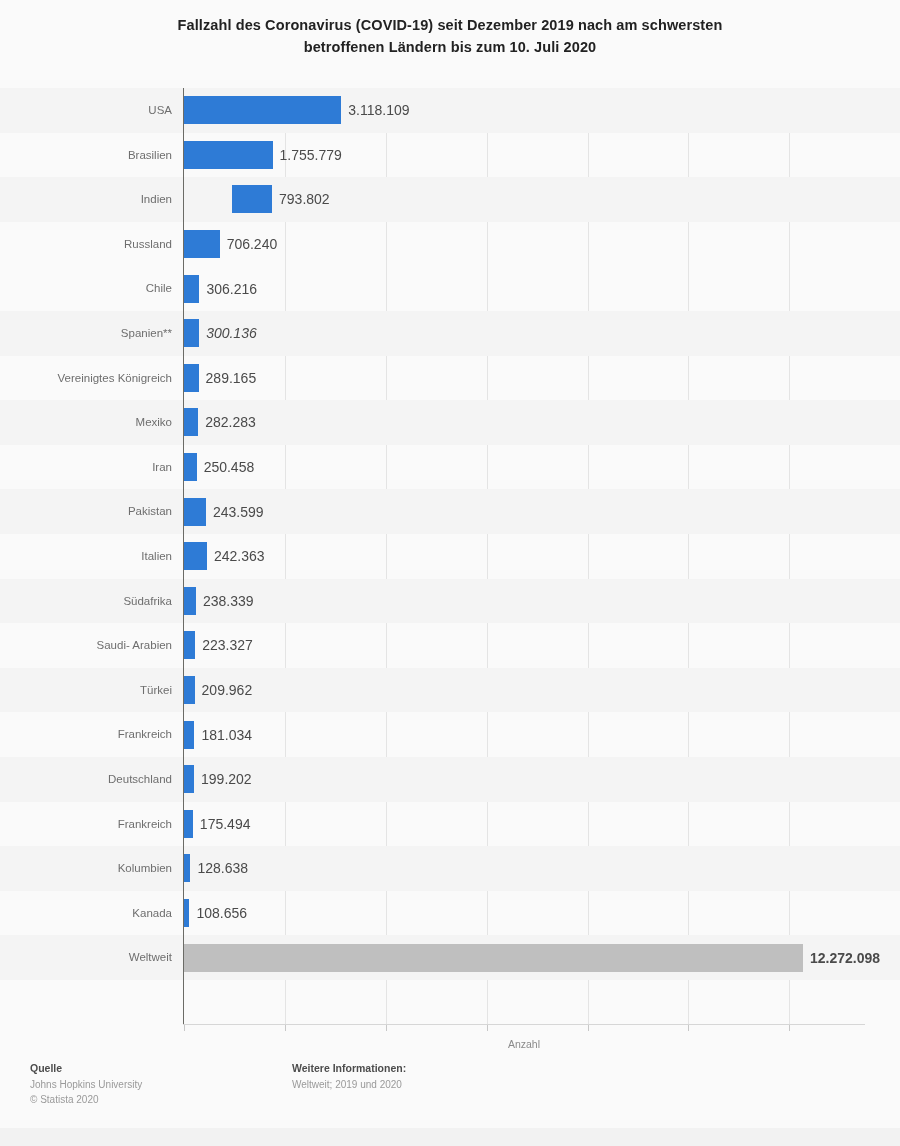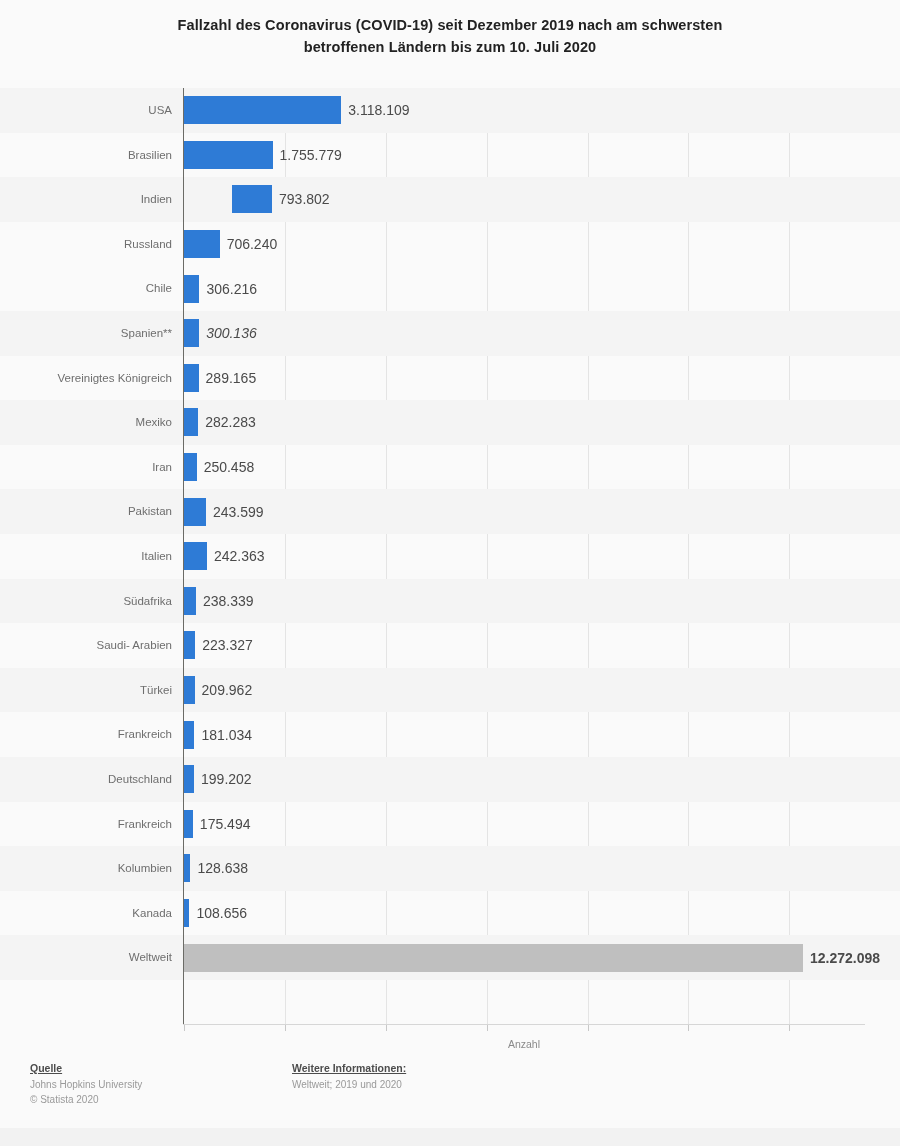--- a/index.html
+++ b/index.html
@@ -168,21 +168,20 @@
     top: 0;
   }
   .foot-col.left  { left: 30px; }
   .foot-col.right { left: 292px; }
 
   .foot-head {
     font-size: 10.5px;
     font-weight: bold;
     color: #4c4c4c;
     margin-bottom: 4px;
-    text-decoration: underline;
   }
   .foot-line {
     font-size: 10px;
     color: #9a9a9a;
     line-height: 1.45;
   }
 </style>
 </head>
 <body>
 

